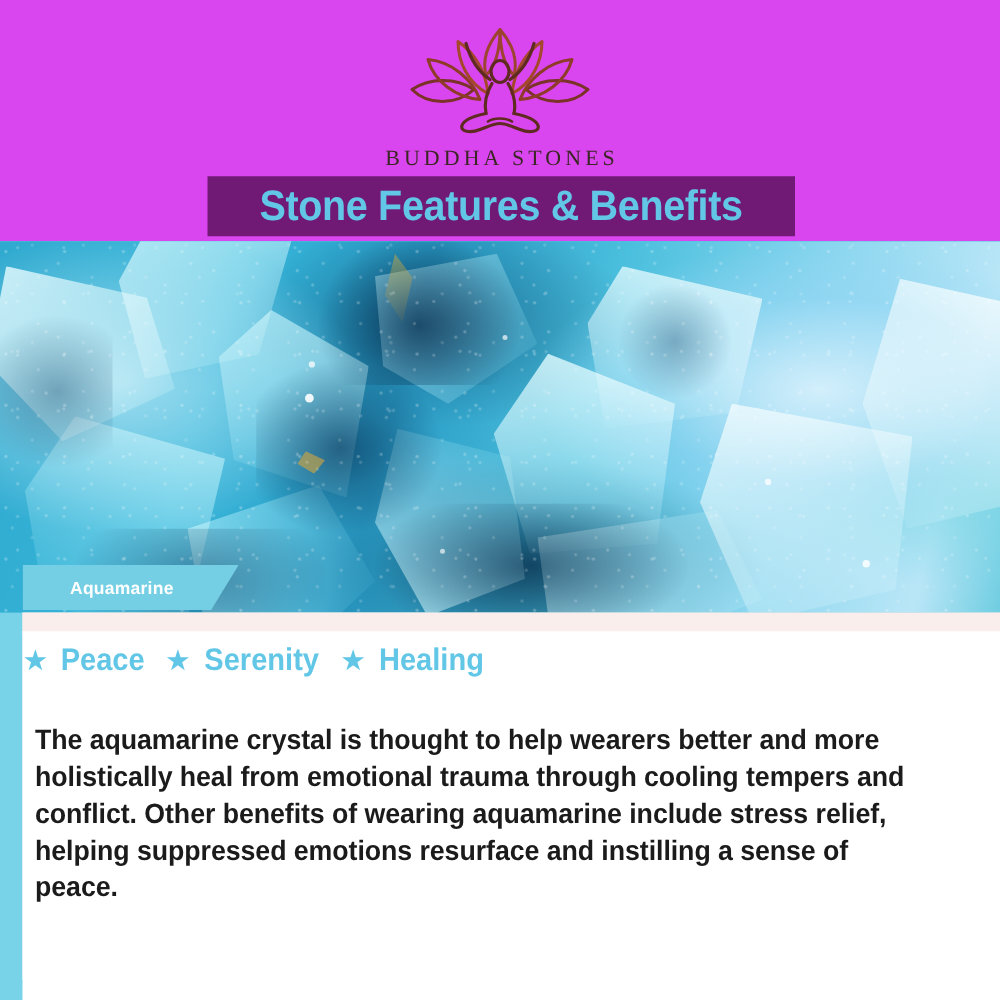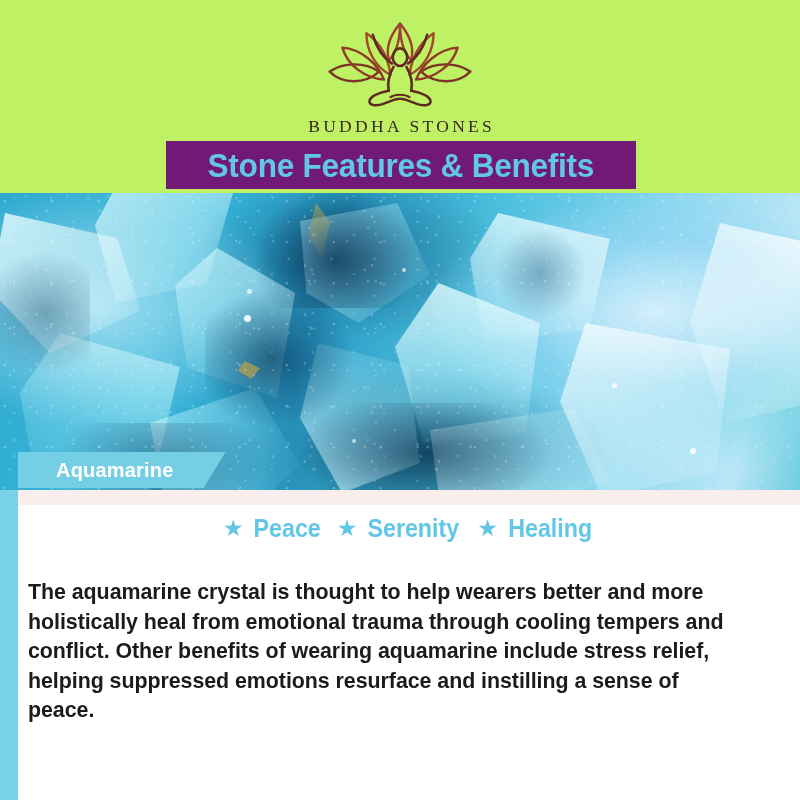--- a/index.html
+++ b/index.html
@@ -50,21 +50,21 @@
     right: 232px;
   }
 
   
   .header {
     position: absolute;
     top: 0;
     left: 0;
     width: 800px;
     height: 193px;
-    background: #bef264;
+    background: #d946ef;
   }
 
   .logo-wrap {
     position: absolute;
     top: 22px;
     left: 0;
     width: 800px;
     text-align: center;
   }
   .logo-mark {
@@ -163,21 +163,21 @@
     left: 18px;
     top: 452px;
     height: 36px;
     padding: 0 52px 0 38px;
     background: #75cfe4;
     display: flex;
     align-items: center;
     clip-path: polygon(0 0, 100% 0, calc(100% - 22px) 100%, 0 100%);
   }
   .name-tag-text {
-    font-size: 20px;
+    font-size: 14px;
     font-weight: bold;
     color: #ffffff;
     letter-spacing: 0.2px;
     white-space: nowrap;
   }
 
   
   .body-strip {
     position: absolute;
     top: 490px;
@@ -193,21 +193,21 @@
     right: 0;
     bottom: 0;
     background: #ffffff;
   }
 
   .keywords {
     position: absolute;
     top: 9px;
     left: 0;
     right: 0;
-    text-align: center;
+    text-align: left;
     white-space: nowrap;
   }
   .kw {
     display: inline-block;
     font-family: "Liberation Sans Narrow", "Liberation Sans", sans-serif;
     font-size: 25px;
     font-weight: bold;
     color: #62c7e6;
     transform: scaleX(0.93);
     vertical-align: middle;

